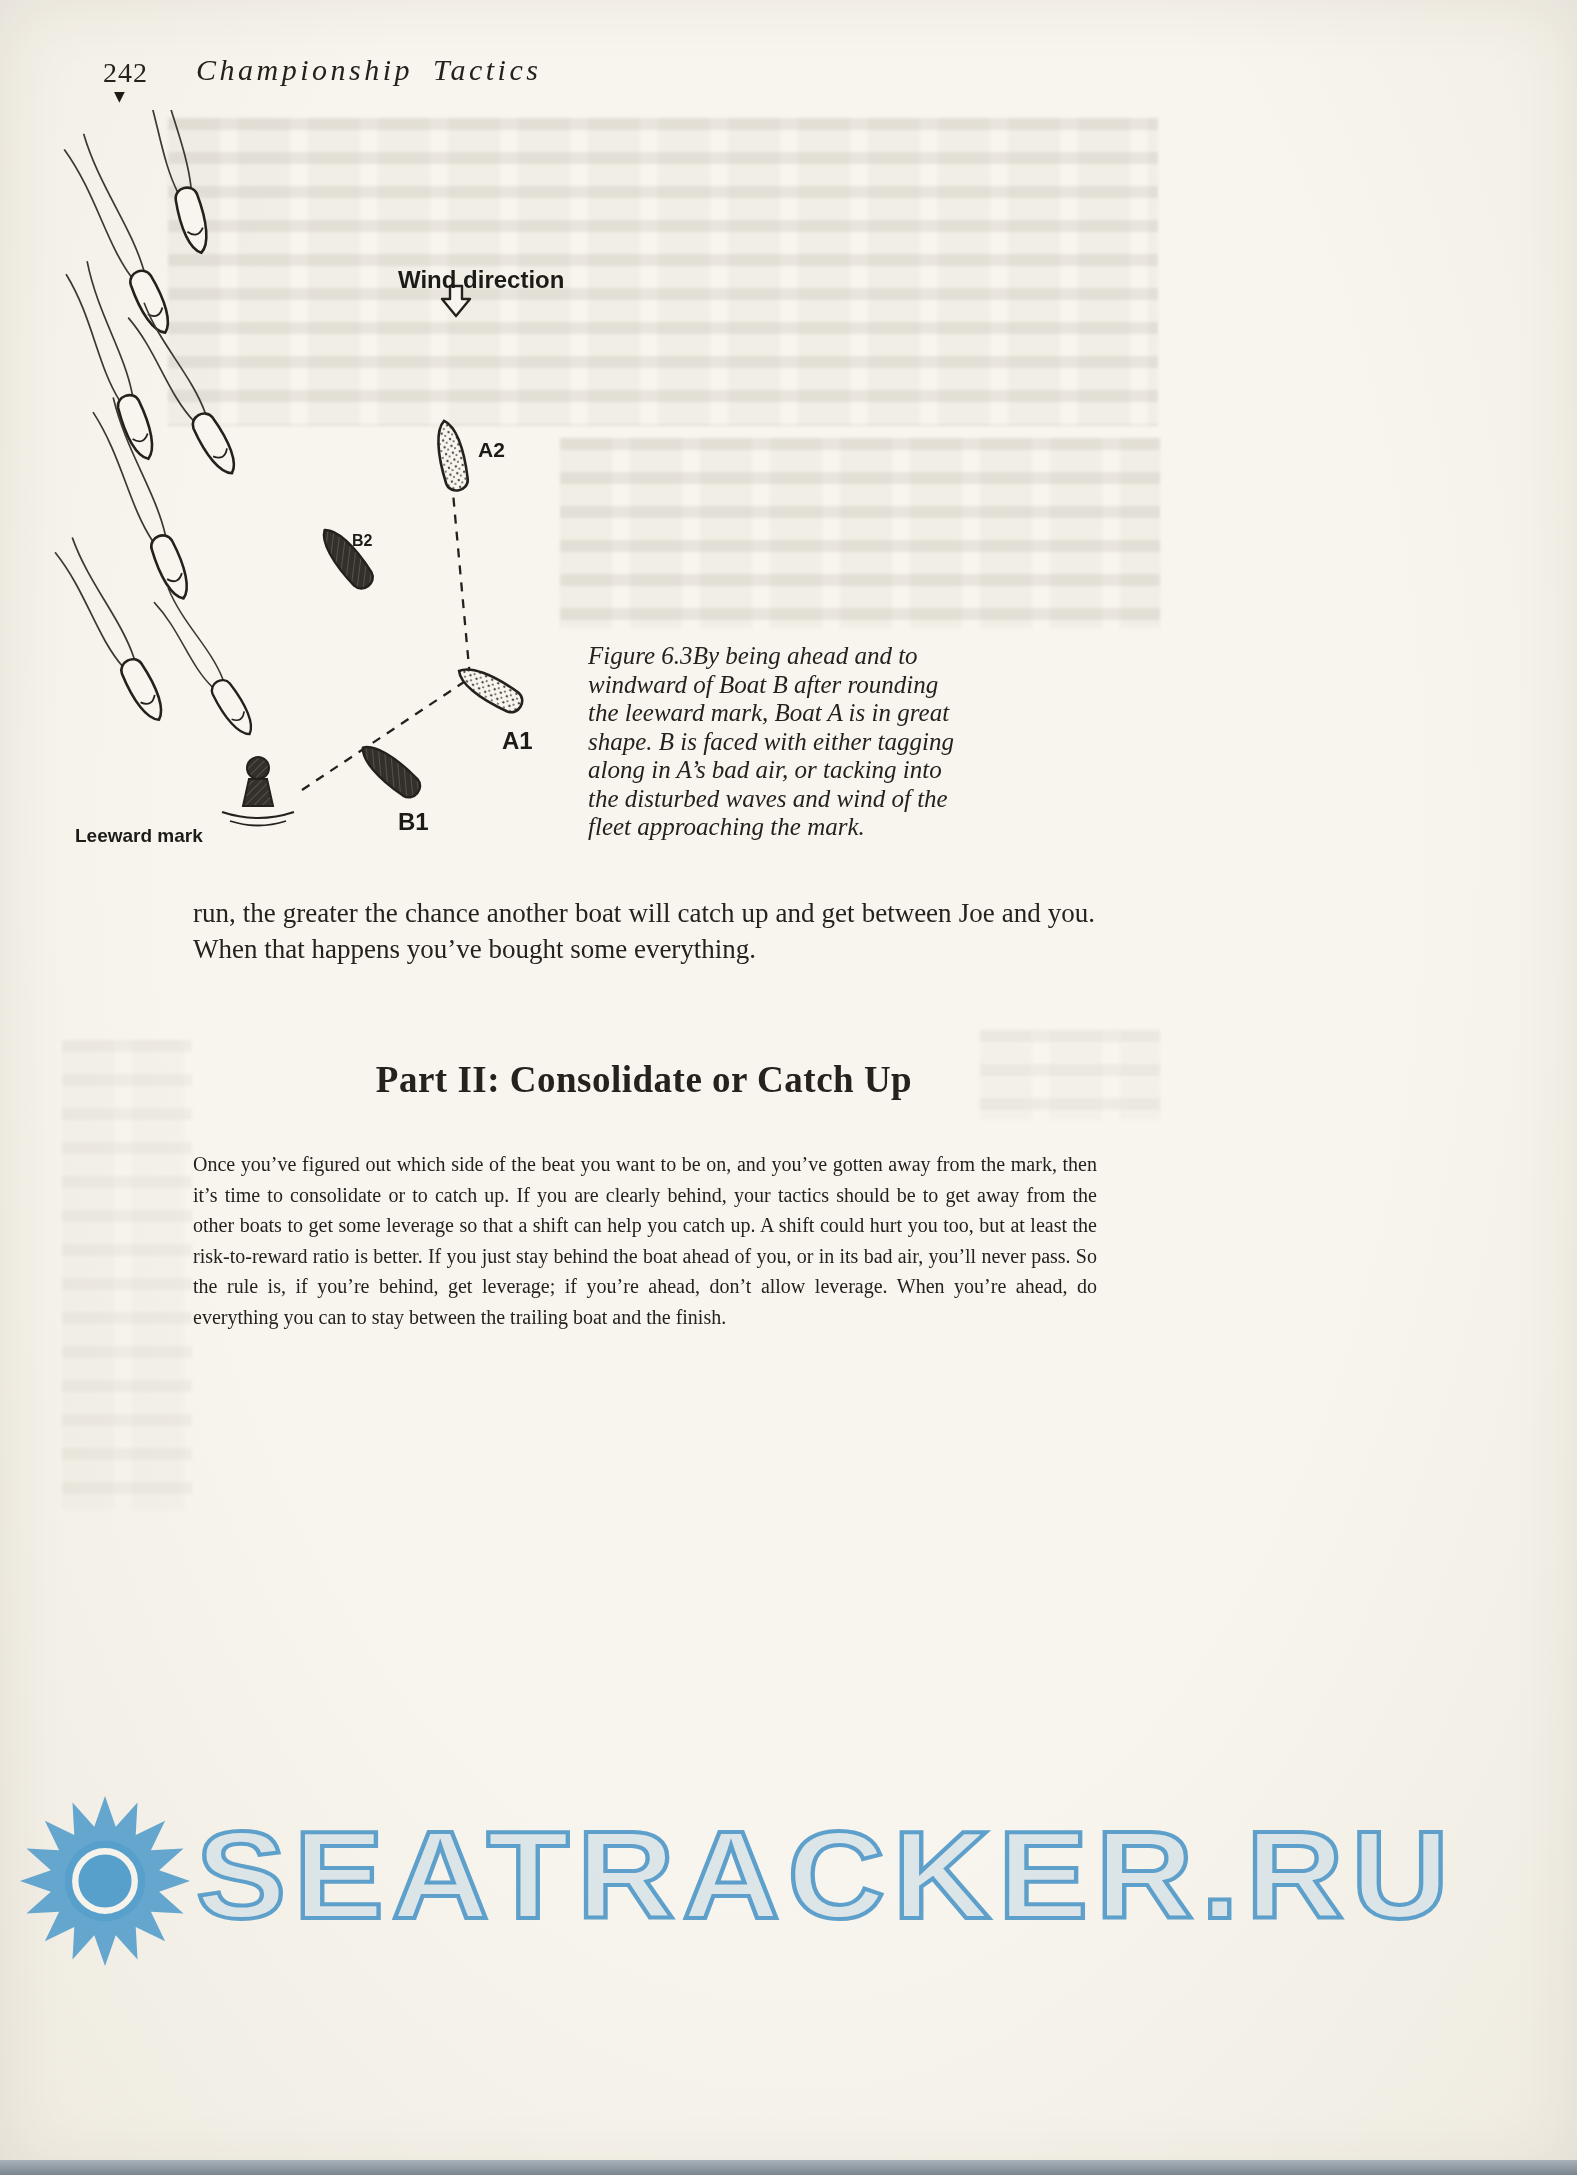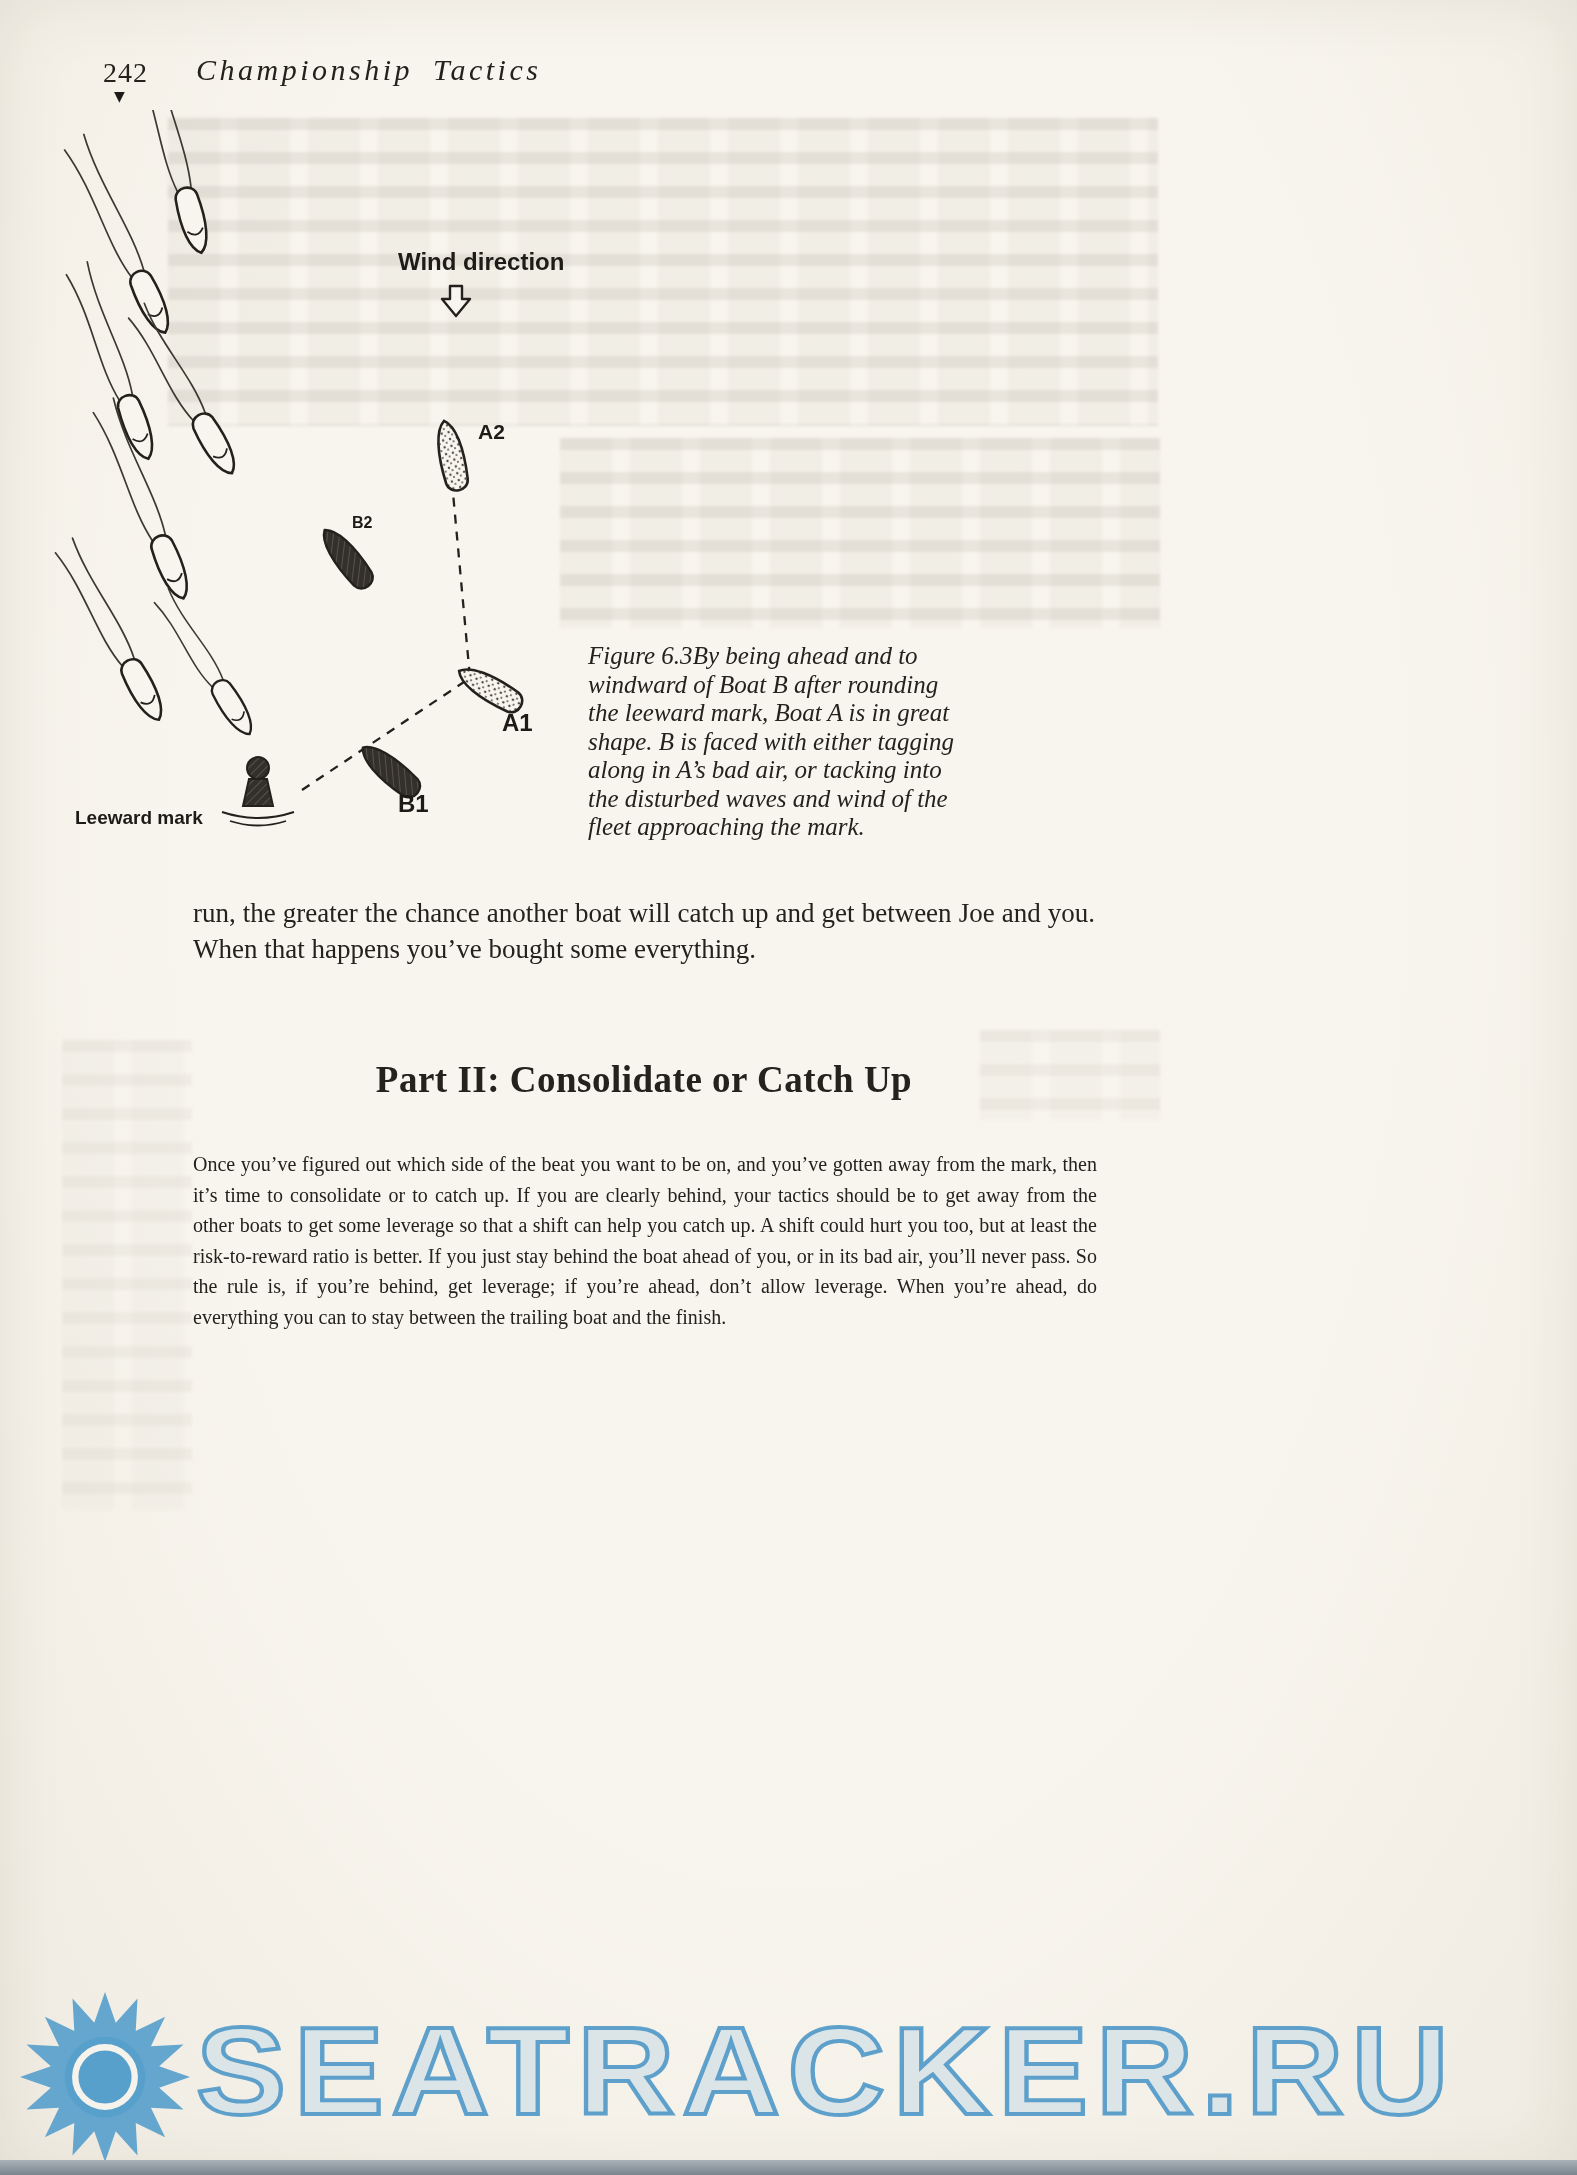--- a/index.html
+++ b/index.html
@@ -37,21 +37,21 @@
     position:absolute; left:196px; top:53px;
     font-size:30px; font-style:italic;
     letter-spacing:3.5px; word-spacing:9px;text-align:center;
   }
 
   
   .diagram-svg { position:absolute; left:0; top:110px; }
   .diagram-label {
     position:absolute;
     font-family:"Liberation Sans", sans-serif;
-    font-weight:bold; color:#1d1b17;
+    font-weight:bold; color:#1d1b17;margin-top:18px;
   }
   .lbl-wind   { left:398px; top:248px; font-size:24px; }
   .lbl-mark   { left:75px;  top:807px; font-size:19px; }
   .lbl-a2     { left:478px; top:420px; font-size:21px; }
   .lbl-b2     { left:352px; top:514px; font-size:16px; }
   .lbl-a1     { left:502px; top:709px; font-size:24px; }
   .lbl-b1     { left:398px; top:790px; font-size:24px; }
 
   .hull { fill:#f8f5ee; stroke:#24211c; stroke-width:2.6px; }
   .hull-detail { fill:none; stroke:#24211c; stroke-width:1.8px; }
@@ -75,21 +75,21 @@
     position:absolute; left:193px; top:1058px; width:902px;
     text-align:center; font-size:37px; font-weight:bold;
     letter-spacing:0.5px;
   }
   .para-consolidate {
     position:absolute; left:193px; top:1149px; width:904px;
     font-size:20px; line-height:30.5px; text-align:justify;
   }
 
   
-  .watermark { position:absolute; left:0; top:1988px; width:1577px; height:175px; }
+  .watermark { position:absolute; left:0; top:1792px; width:1577px; height:175px; }
   .wm-sun { position:absolute; left:20px; top:4px; }
   .wm-text {
     position:absolute; left:196px; top:0; height:170px;
     line-height:166px; white-space:nowrap;
     font-family:"Liberation Sans", sans-serif;
     font-weight:bold; font-size:124px; letter-spacing:7px;
     color: rgba(247,244,237,0.72);
     -webkit-text-stroke: 4px rgba(86,156,201,0.95);
     text-shadow: 0 0 1px rgba(86,156,201,0.6);
     transform: scaleX(1.09);

